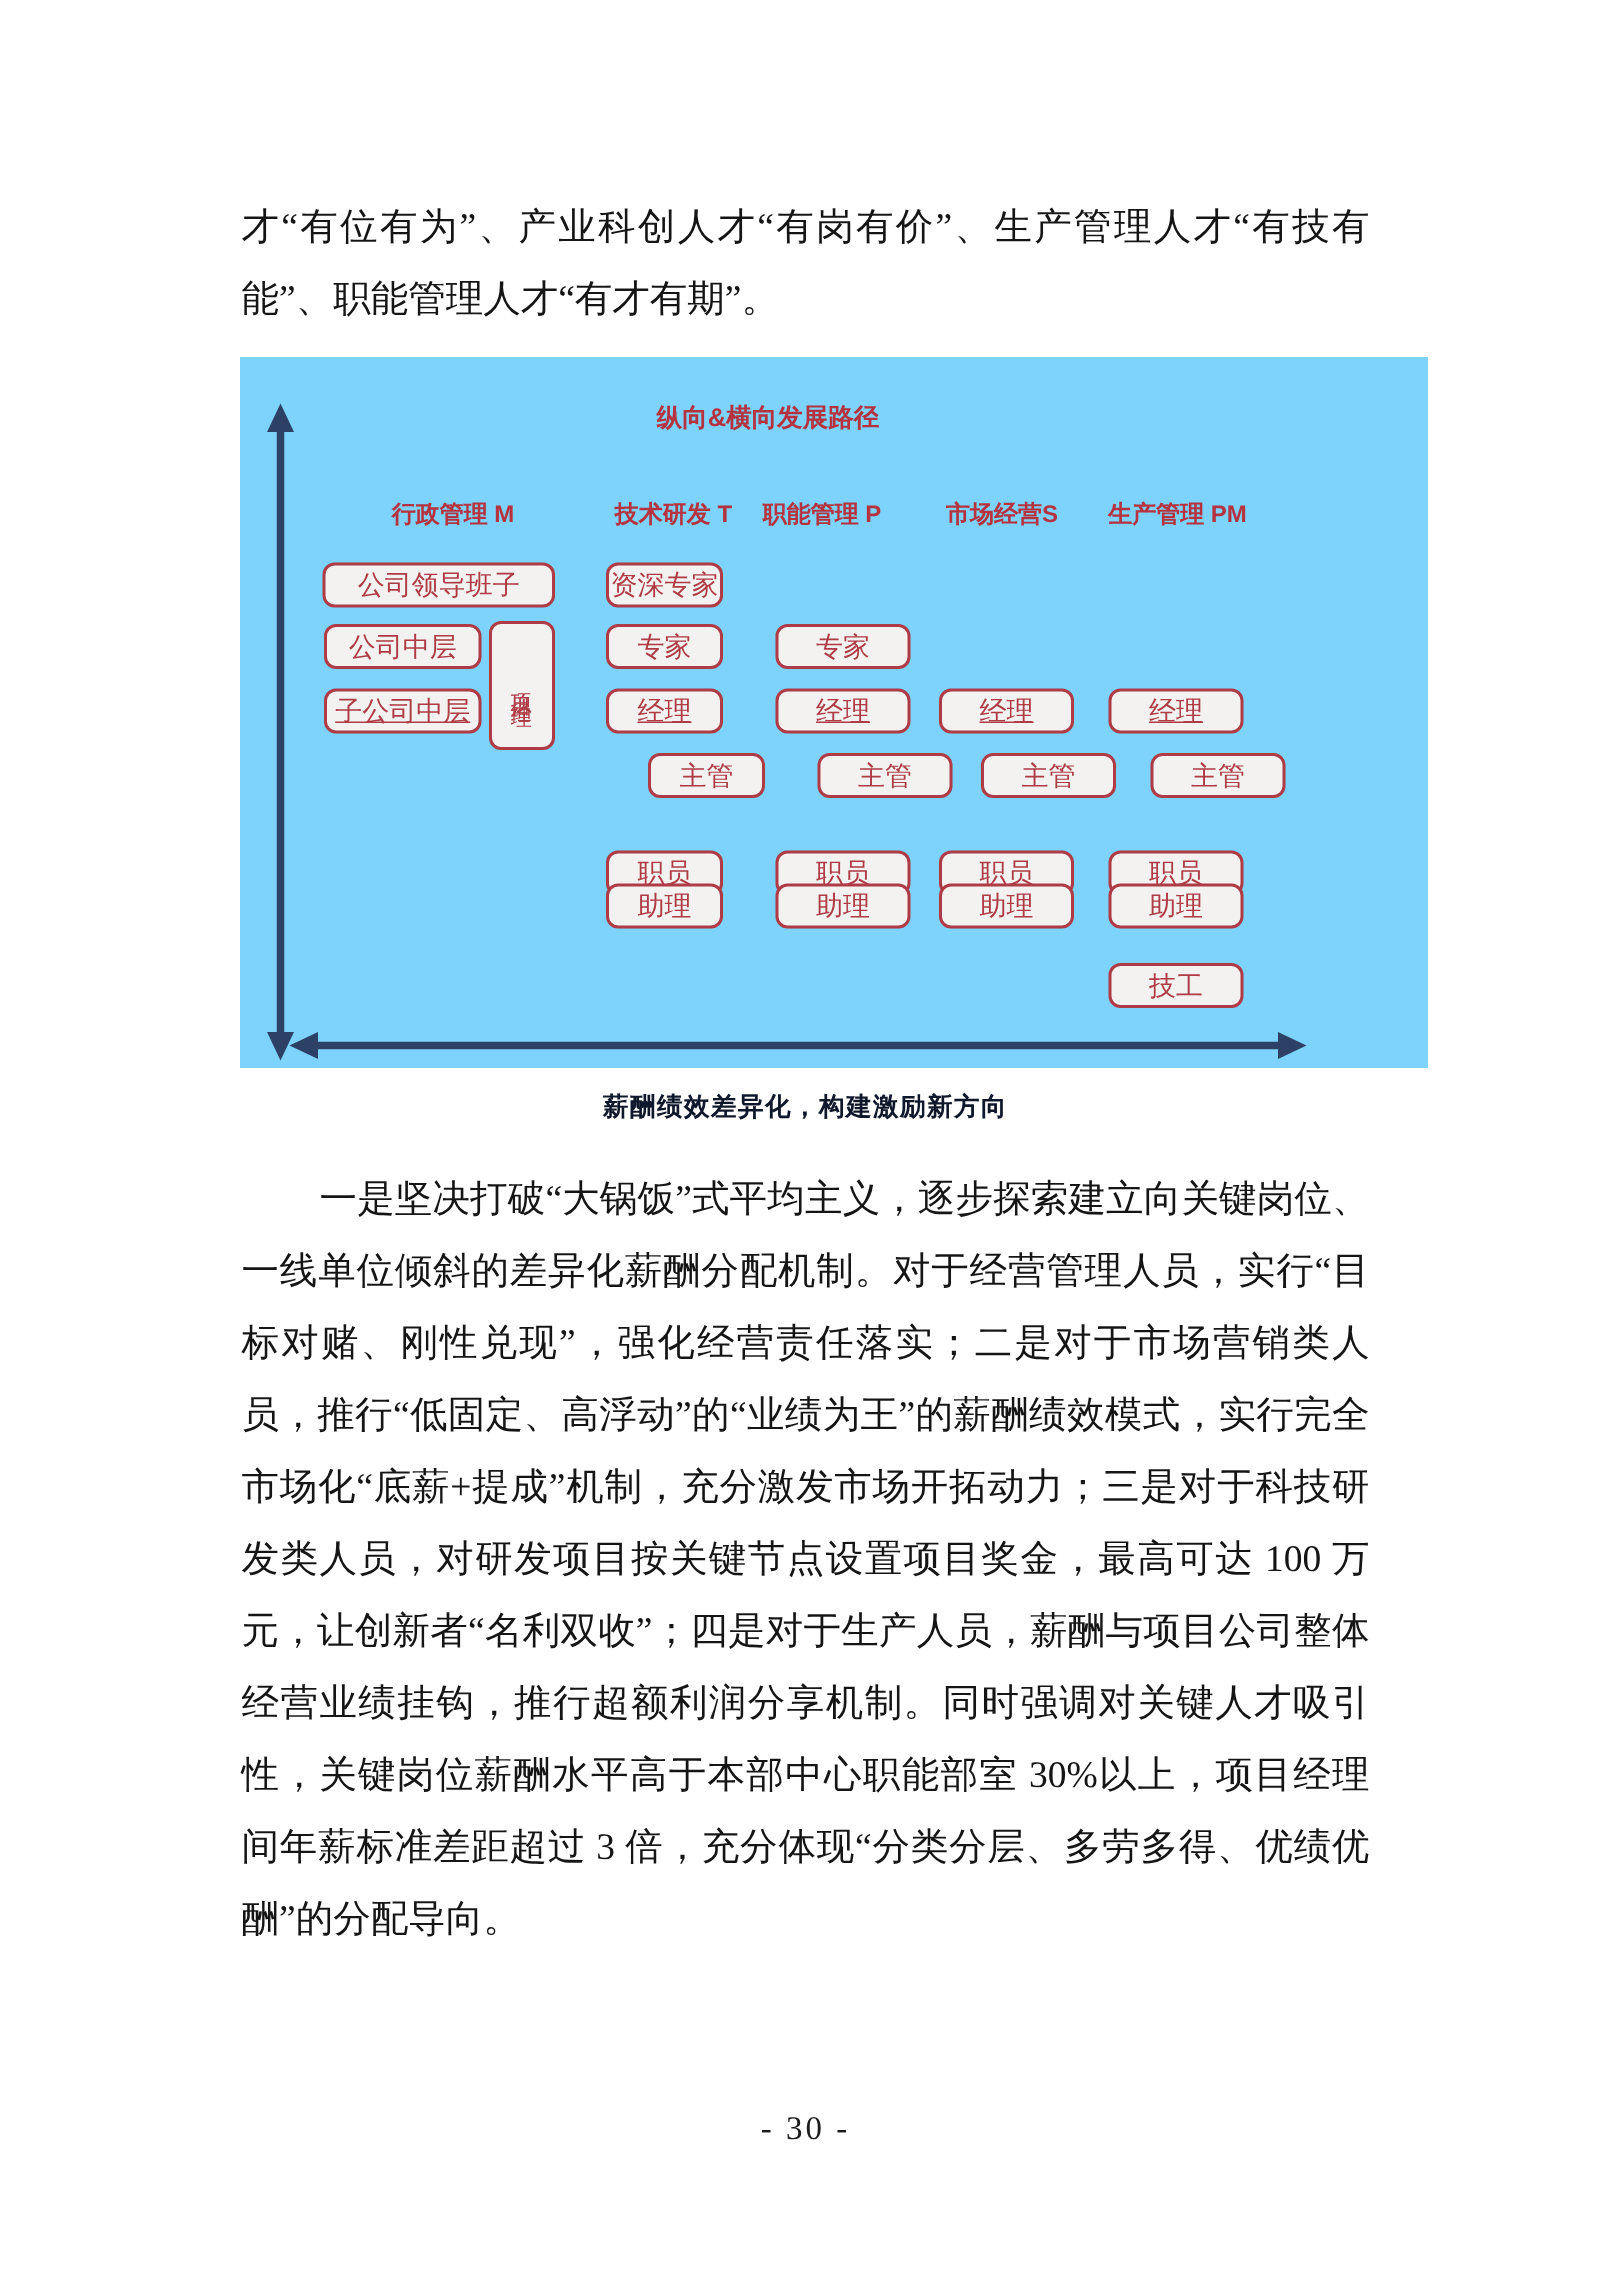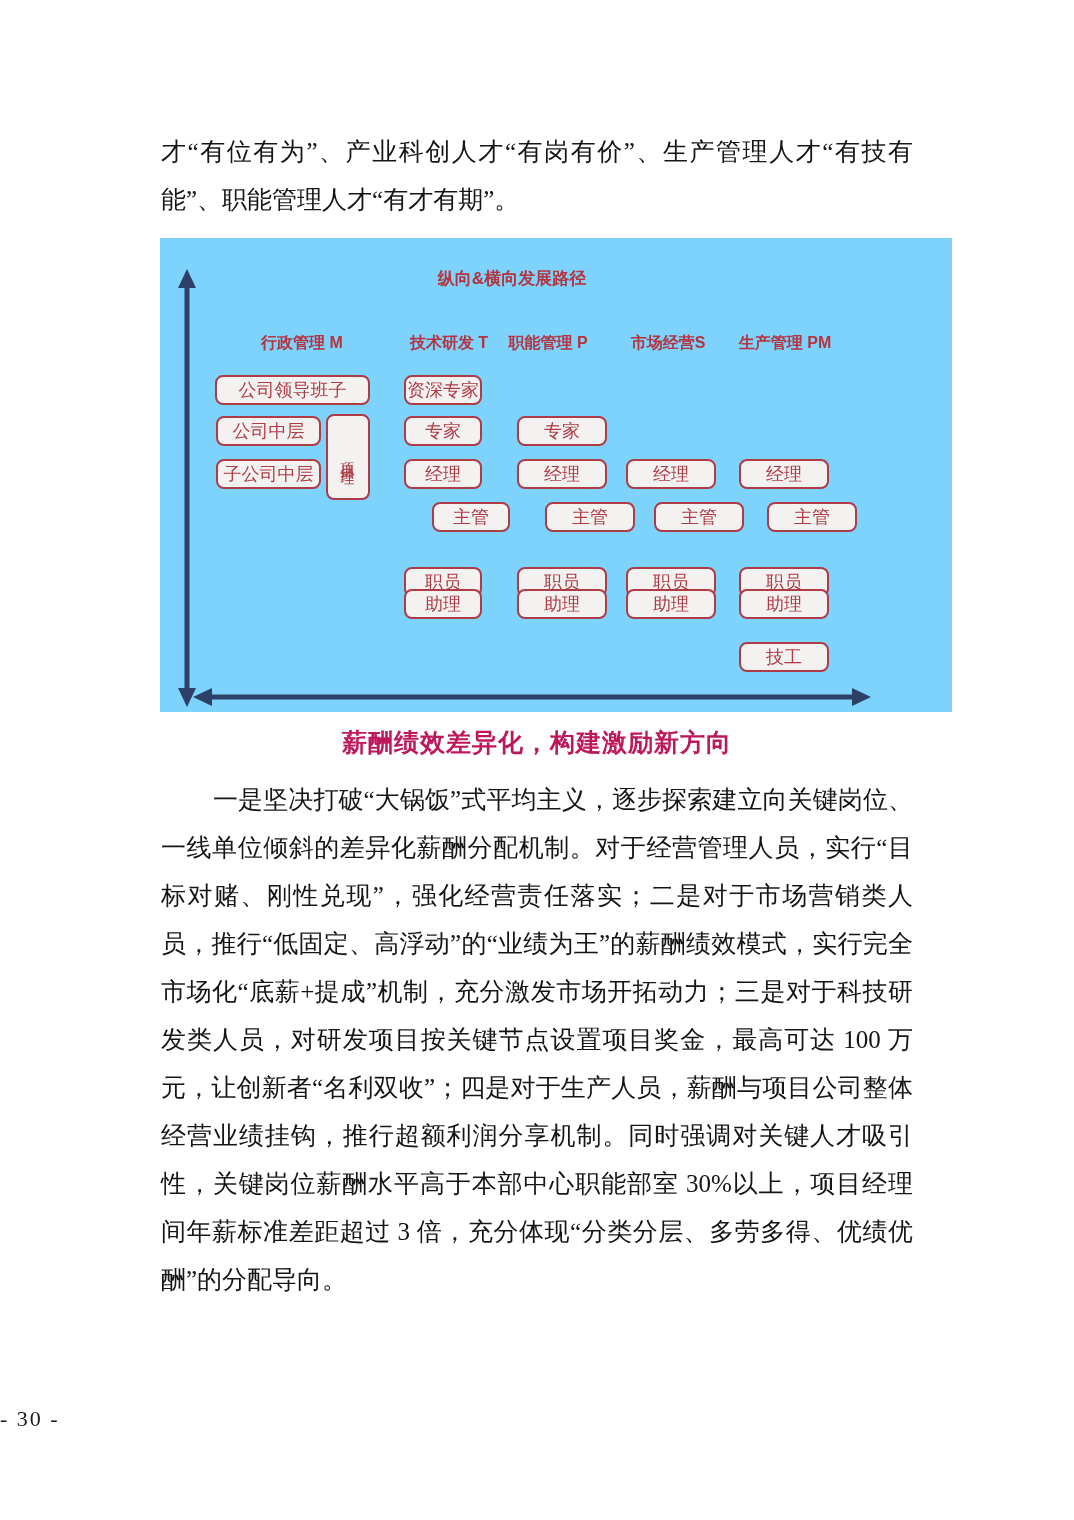--- a/index.html
+++ b/index.html
@@ -10,27 +10,27 @@
   .para {
     position: absolute; left: 161px; width: 752px;
     font-size: 25px; line-height: 48px; color: #151515;
     text-align: justify; text-justify: inter-character;
   }
   .intro-para { top: 128px; }
   .main-para  { top: 776px; text-indent: 52px; }
 
   .section-heading {
     position: absolute; top: 726px; left: 0; width: 1074px;
-    text-align: center; font-weight: bold; font-size: 25px; color: #be185d;
+    text-align: center; font-weight: bold; font-size: 17px; color: #0f172a;
     letter-spacing: 1px;
   }
 
   .page-number {
     position: absolute; top: 1406px; left: 0; width: 1074px;
-    font-size: 22px; color: #1c1c1c; letter-spacing: 2px;
+    text-align: center; font-size: 22px; color: #1c1c1c; letter-spacing: 2px;
   }
 
   
   .diagram {
     position: absolute; left: 160px; top: 238px; width: 760px; height: 474px;
     background: #7dd3fc; font-family: "Liberation Sans", sans-serif; padding-left: 32px;
   }
   .axis-svg { position: absolute; left: 0; top: 0; }
   .dg-title {
     position: absolute; top: 29px; left: 0; width: 704px;
@@ -61,21 +61,21 @@
   }
   
   .c1w  { left: 55px;  width: 155px; }
   .c1   { left: 56px;  width: 105px; }
   .c1pm { left: 166px; top: 176px; }
   .c2   { left: 244px; width: 78px; }
   .c3   { left: 357px; width: 90px; }
   .c4   { left: 466px; width: 90px; }
   .c5   { left: 579px; width: 90px; }
   
-  .r0 { top: 137px; } .r1 { top: 178px; } .r2 { top: 221px; }
+  .r0 { top: 137px; } .r1 { top: 178px; } .r2 { top: 221px; text-decoration: underline; }
   .r3 { top: 264px; margin-left: 28px; } .r4 { top: 308px; margin-top: 21px; } .r5 { top: 351px; } .r6 { top: 404px; }
 </style>
 </head>
 <body>
 
 <div class="page">
 
   <div class="para intro-para">才“有位有为”、产业科创人才“有岗有价”、生产管理人才“有技有能”、职能管理人才“有才有期”。</div>
 
   <div class="diagram">

